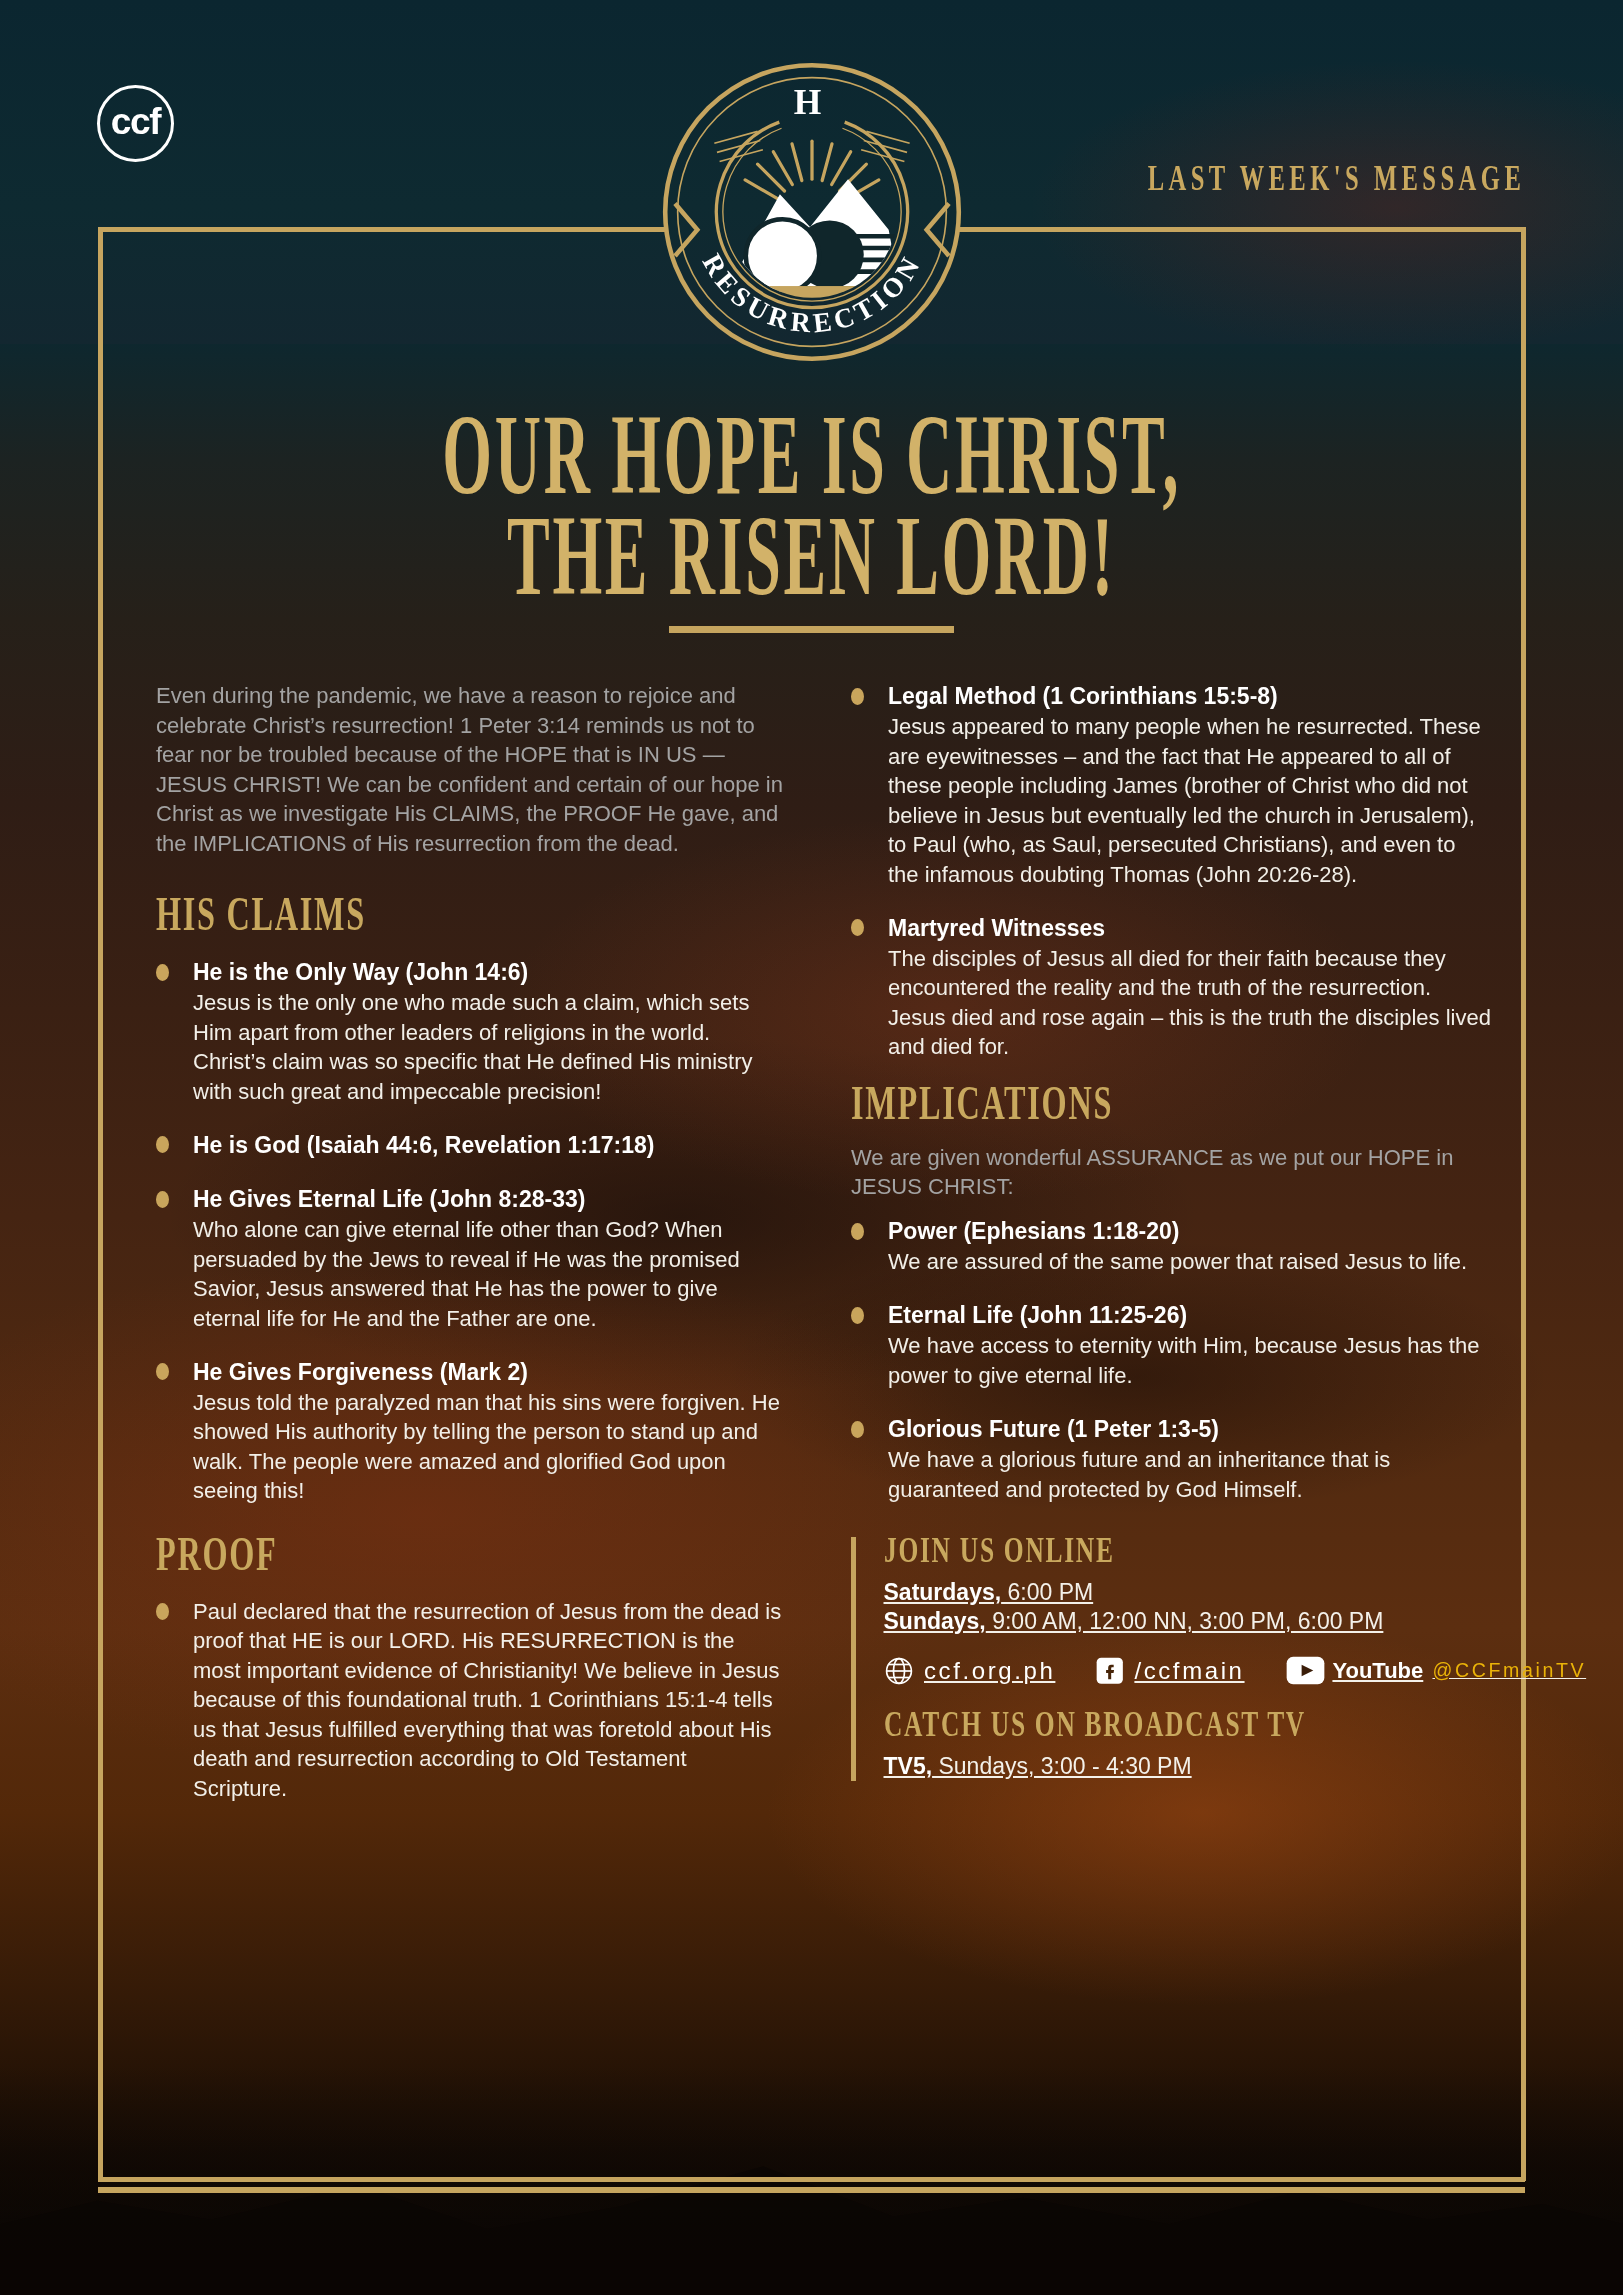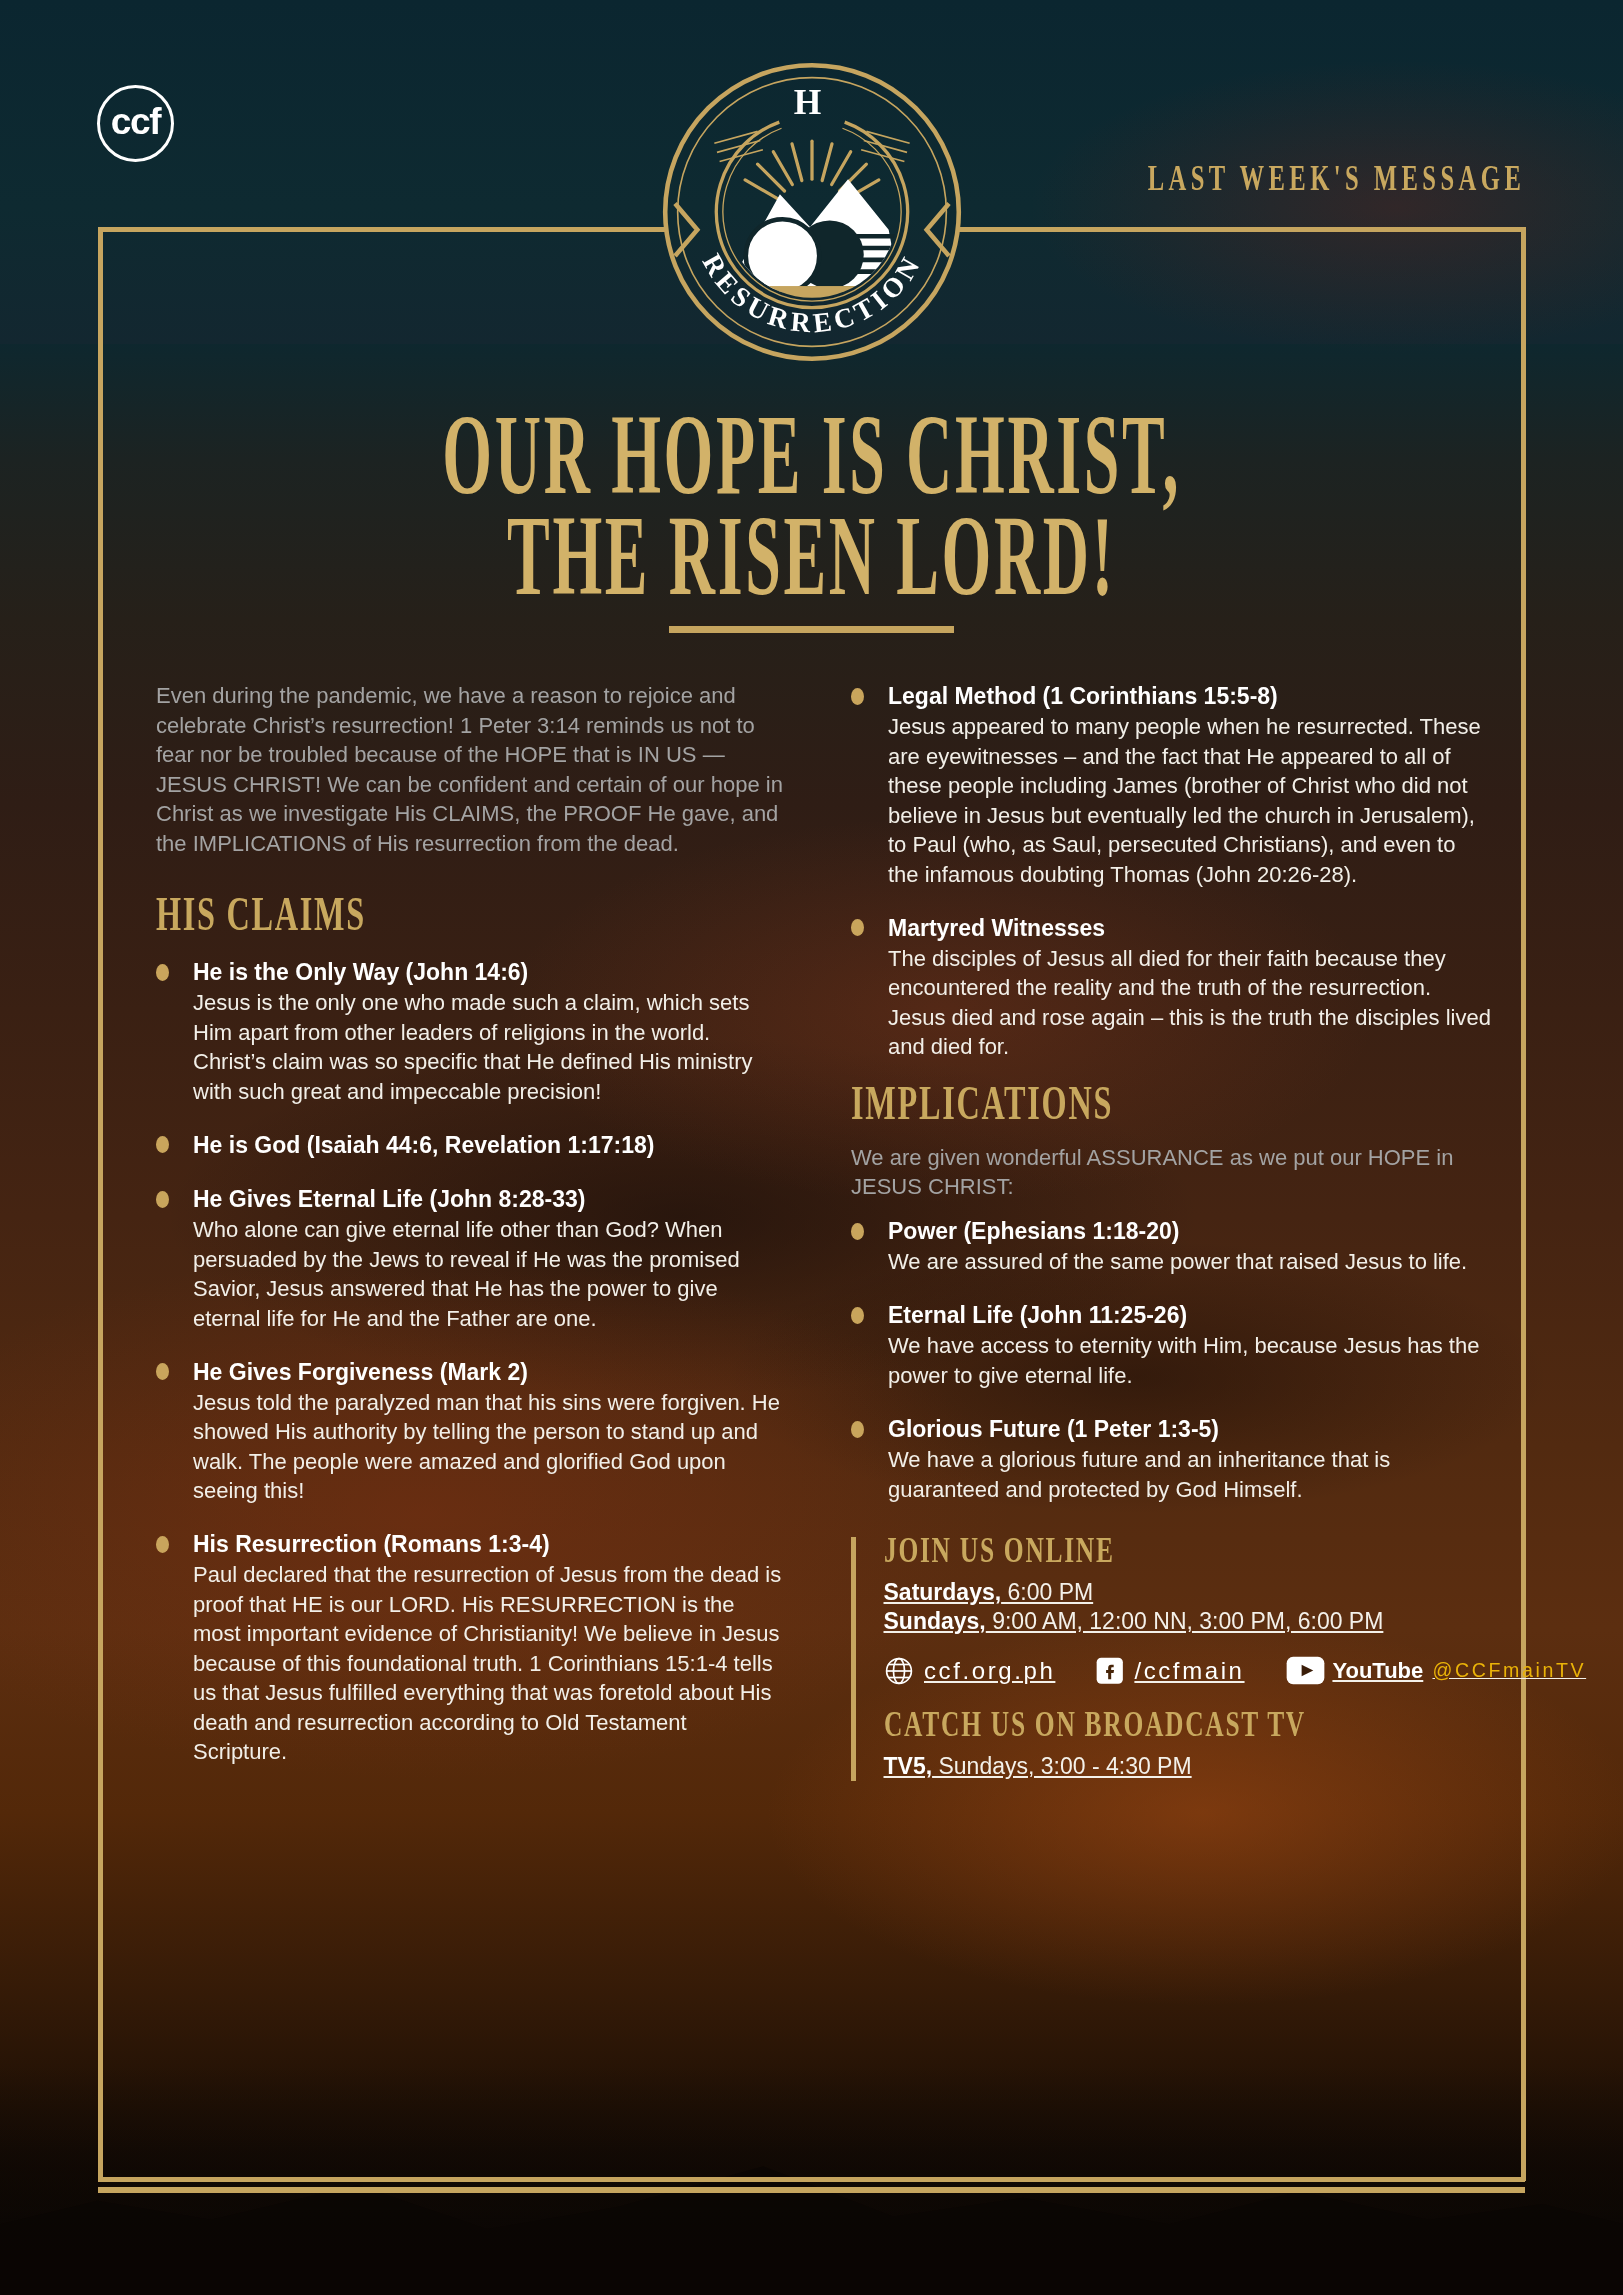--- a/index.html
+++ b/index.html
@@ -204,27 +204,27 @@
     <div class="bullet">
       <span class="dot-wrap">
           <span class="dot"></span>
         </span>
       <div>
         <div class="b-head">He Gives Forgiveness (Mark 2)</div>
         <div class="b-text">Jesus told the paralyzed man that his sins were forgiven. He showed His authority by telling the person to stand up and walk. The people were amazed and glorified God upon seeing this!</div>
       </div>
     </div>
 
-
-    <div class="bullet">
-      <span class="dot-wrap">
-          <span class="dot"></span>
-        </span>
-      <div>
-        <div class="b-head">His Resurrection (Romans 1:3-4)</div>
+    <div class="section-head-wrap" style="margin-top:33px;"><span class="section-head">PROOF</span></div>
+
+    <div class="bullet">
+      <span class="dot-wrap">
+          <span class="dot"></span>
+        </span>
+      <div>
         <div class="b-text">Paul declared that the resurrection of Jesus from the dead is proof that HE is our LORD. His RESURRECTION is the most important evidence of Christianity! We believe in Jesus because of this foundational truth. 1 Corinthians 15:1-4 tells us that Jesus fulfilled everything that was foretold about His death and resurrection according to Old Testament Scripture.</div>
       </div>
     </div>
   </div>
 
   <div class="col col-right">
     <div class="bullet">
       <span class="dot-wrap">
           <span class="dot"></span>
         </span>

